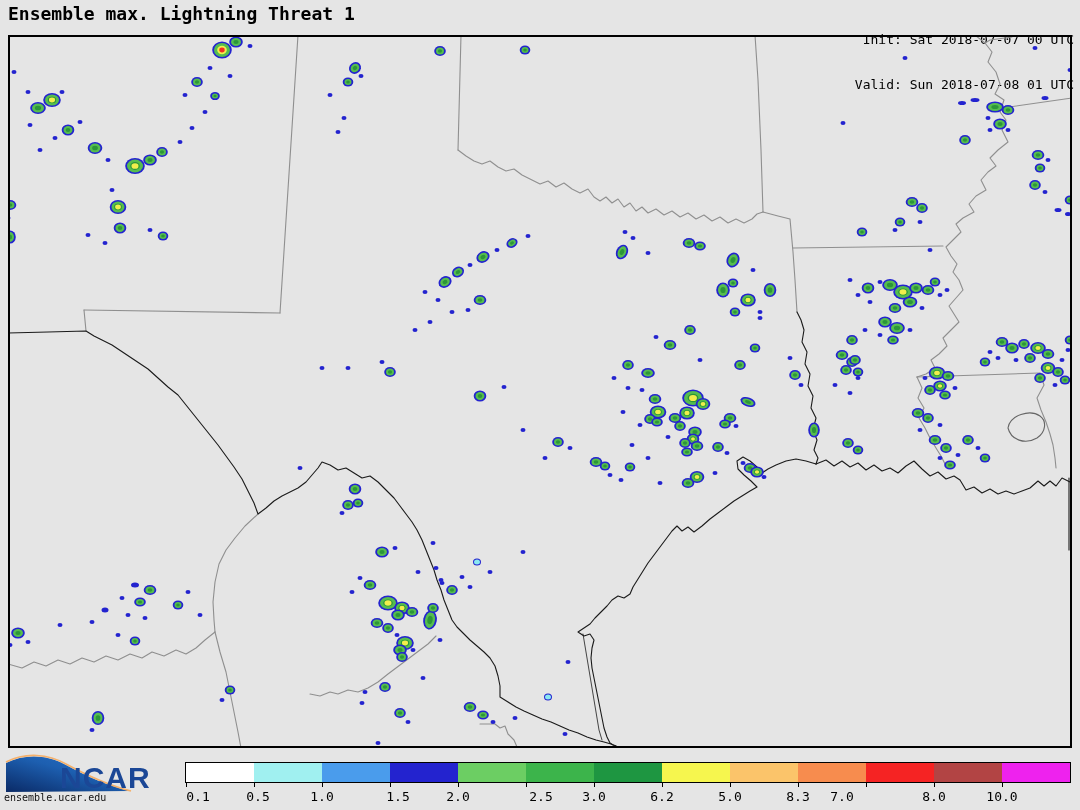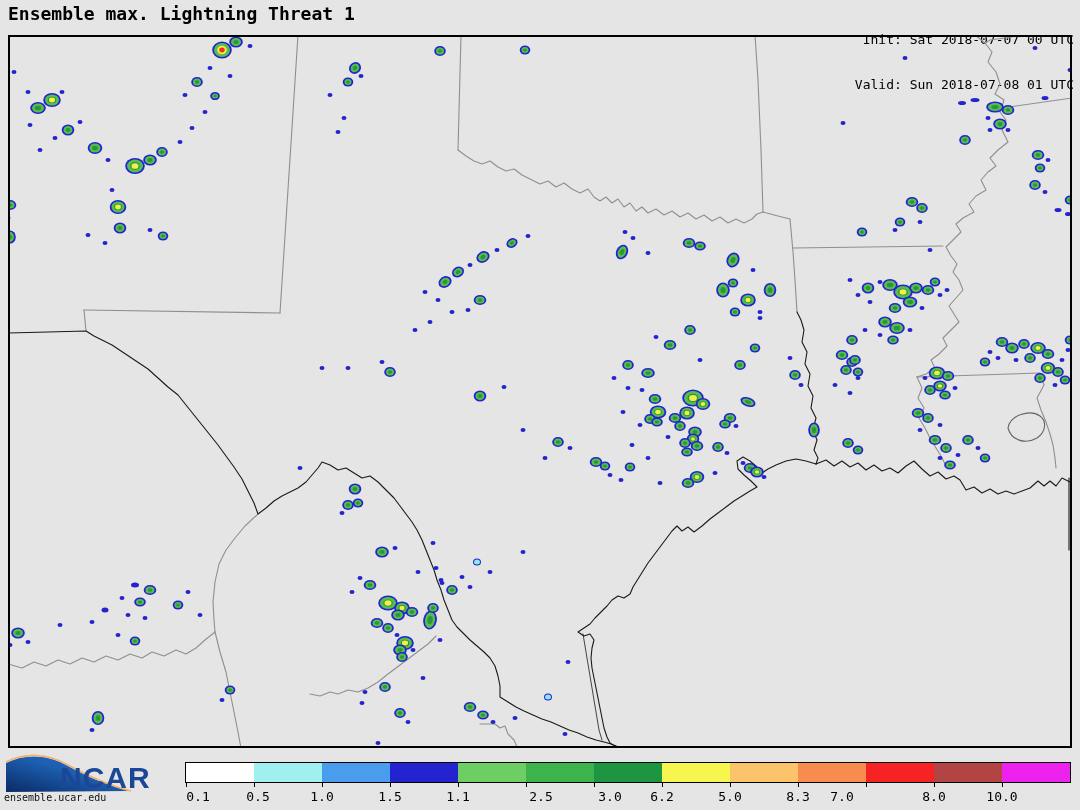--- a/index.html
+++ b/index.html
@@ -1333,30 +1333,30 @@
       <div class="tick" style="left: 0px;"></div>
       <div class="lbl" style="left: 12px;">0.1</div>
       <div class="seg" style="left: 68px; width: 68px; background: rgb(160, 240, 240);"></div>
       <div class="tick" style="left: 68px;"></div>
       <div class="lbl" style="left: 72px;">0.5</div>
       <div class="seg" style="left: 136px; width: 68px; background: rgb(74, 156, 236);"></div>
       <div class="tick" style="left: 136px;"></div>
       <div class="lbl" style="left: 136px;">1.0</div>
       <div class="seg" style="left: 204px; width: 68px; background: rgb(35, 35, 207);"></div>
       <div class="tick" style="left: 204px;"></div>
-      <div class="lbl" style="left: 204px;">1.5</div>
+      <div class="lbl" style="left: 212px;">1.5</div>
       <div class="seg" style="left: 272px; width: 68px; background: rgb(108, 206, 99);"></div>
       <div class="tick" style="left: 272px;"></div>
-      <div class="lbl" style="left: 272px;">1.1</div>
+      <div class="lbl" style="left: 272px;">2.0</div>
       <div class="seg" style="left: 340px; width: 68px; background: rgb(60, 180, 75);"></div>
       <div class="tick" style="left: 340px;"></div>
       <div class="lbl" style="left: 340px; margin-left: 15px;">2.5</div>
       <div class="seg" style="left: 408px; width: 68px; background: rgb(30, 150, 65);"></div>
       <div class="tick" style="left: 408px;"></div>
-      <div class="lbl" style="left: 424px;">3.0</div>
+      <div class="lbl" style="left: 408px;">3.0</div>
       <div class="seg" style="left: 476px; width: 68px; background: rgb(246, 246, 78);"></div>
       <div class="tick" style="left: 476px;"></div>
       <div class="lbl" style="left: 476px;">6.2</div>
       <div class="seg" style="left: 544px; width: 68px; background: rgb(251, 196, 106);"></div>
       <div class="tick" style="left: 544px;"></div>
       <div class="lbl" style="left: 544px;">5.0</div>
       <div class="seg" style="left: 612px; width: 68px; background: rgb(247, 140, 78);"></div>
       <div class="tick" style="left: 612px;"></div>
       <div class="lbl" style="left: 612px;">8.3</div>
       <div class="seg" style="left: 680px; width: 68px; background: rgb(245, 35, 35);"></div>

